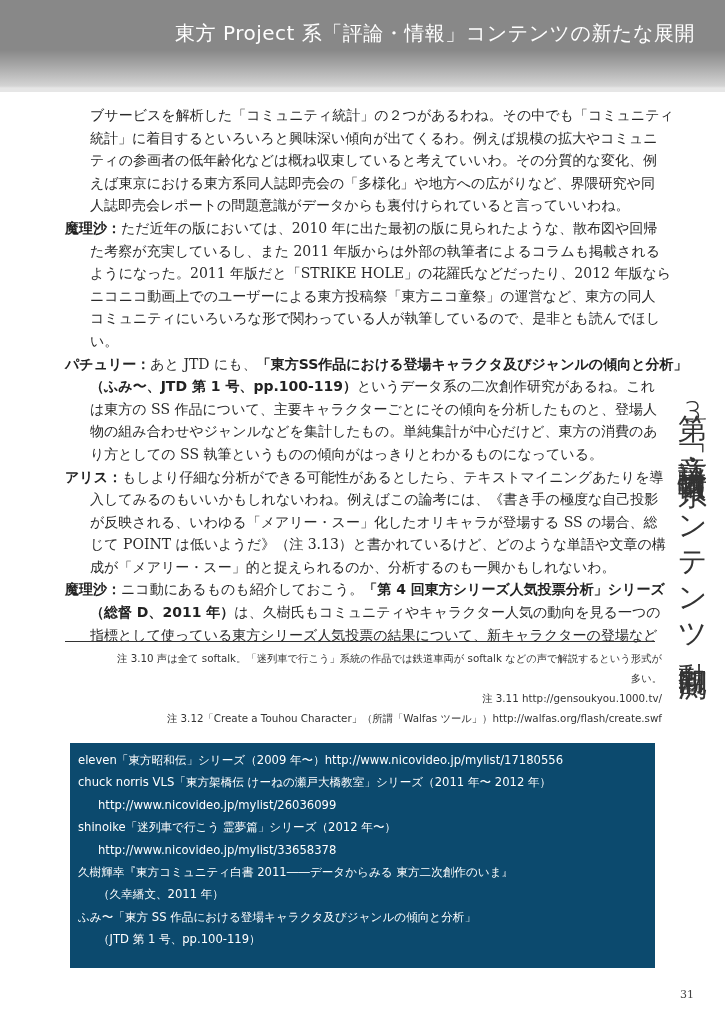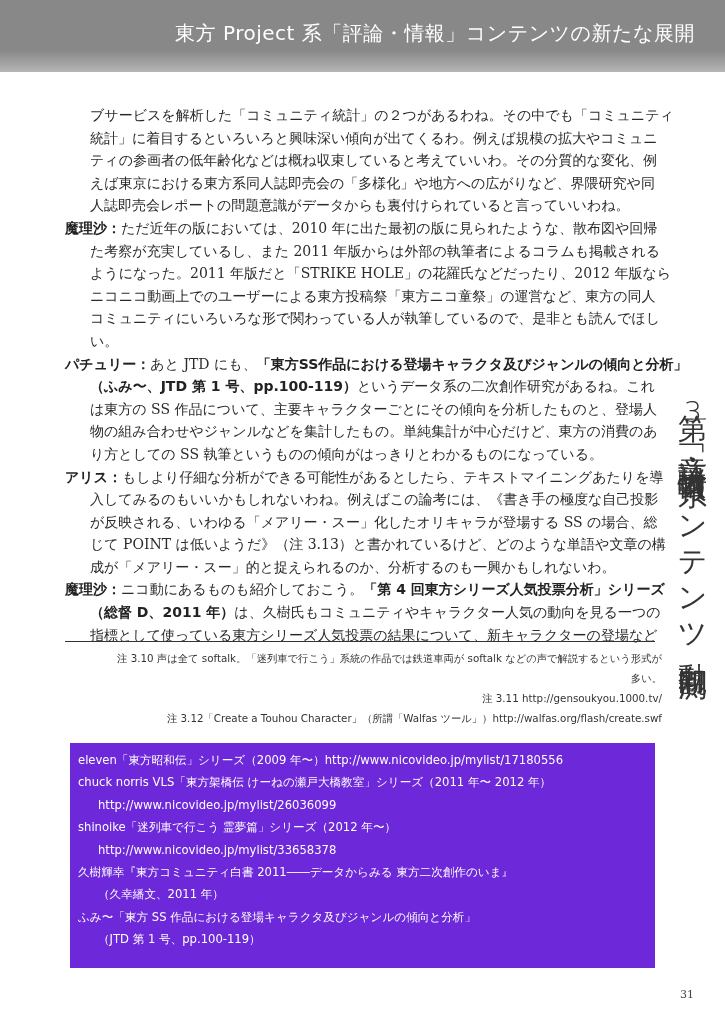--- a/index.html
+++ b/index.html
@@ -3,21 +3,21 @@
 <meta charset="utf-8">
 <style>
   html, body { margin:0; padding:0; }
   body {
     width:725px; height:1024px; position:relative; overflow:hidden;
     background:#ffffff;
     font-family:"DejaVu Serif", "Liberation Serif", serif;
     color:#2a2a2a;
   }
   .header {
-    position:absolute; left:0; top:0; width:725px; height:72px;
+    position:absolute; left:0; top:0; width:725px; height:92px;
     background:linear-gradient(to bottom, #888888 0px, #888888 50px, #a6a6a6 65px, #d4d4d4 86px, #e6e6e6 88px);
   }
   .header-title {
     position:absolute; right:30px; top:20px;
     color:#ffffff; font-family:"DejaVu Sans", sans-serif;
     font-size:20px; letter-spacing:0.5px; white-space:nowrap;
   }
   .body-text {
     position:absolute; left:65px; top:104px; width:510px;
     font-size:14px; line-height:22.6px;
@@ -32,21 +32,21 @@
     border-top:1.3px solid #333;
   }
   .notes {
     position:absolute; left:72px; top:648px; width:590px;
     font-family:"DejaVu Sans", sans-serif; font-size:10.3px; line-height:20px; color:#333;text-align:right;
   }
   .notes .line { display:block; white-space:nowrap; }
   .notes .indent { padding-left:30px; }
   .refbox {
     position:absolute; left:70px; top:743px; width:585px; height:225px;
-    background:#6d28d9;
+    background:#0c4a6e;
   }
   .refs {
     position:absolute; left:8px; top:6px; right:6px;
     font-family:"DejaVu Sans", sans-serif; font-size:11.6px; line-height:22.4px; color:#ffffff;
   }
   .refs .line { display:block; white-space:nowrap; }
   .refs .indent { padding-left:20px; }
   .chapter {
     position:absolute; left:676px; top:392px; width:34px;
     writing-mode:vertical-rl; text-orientation:upright;

